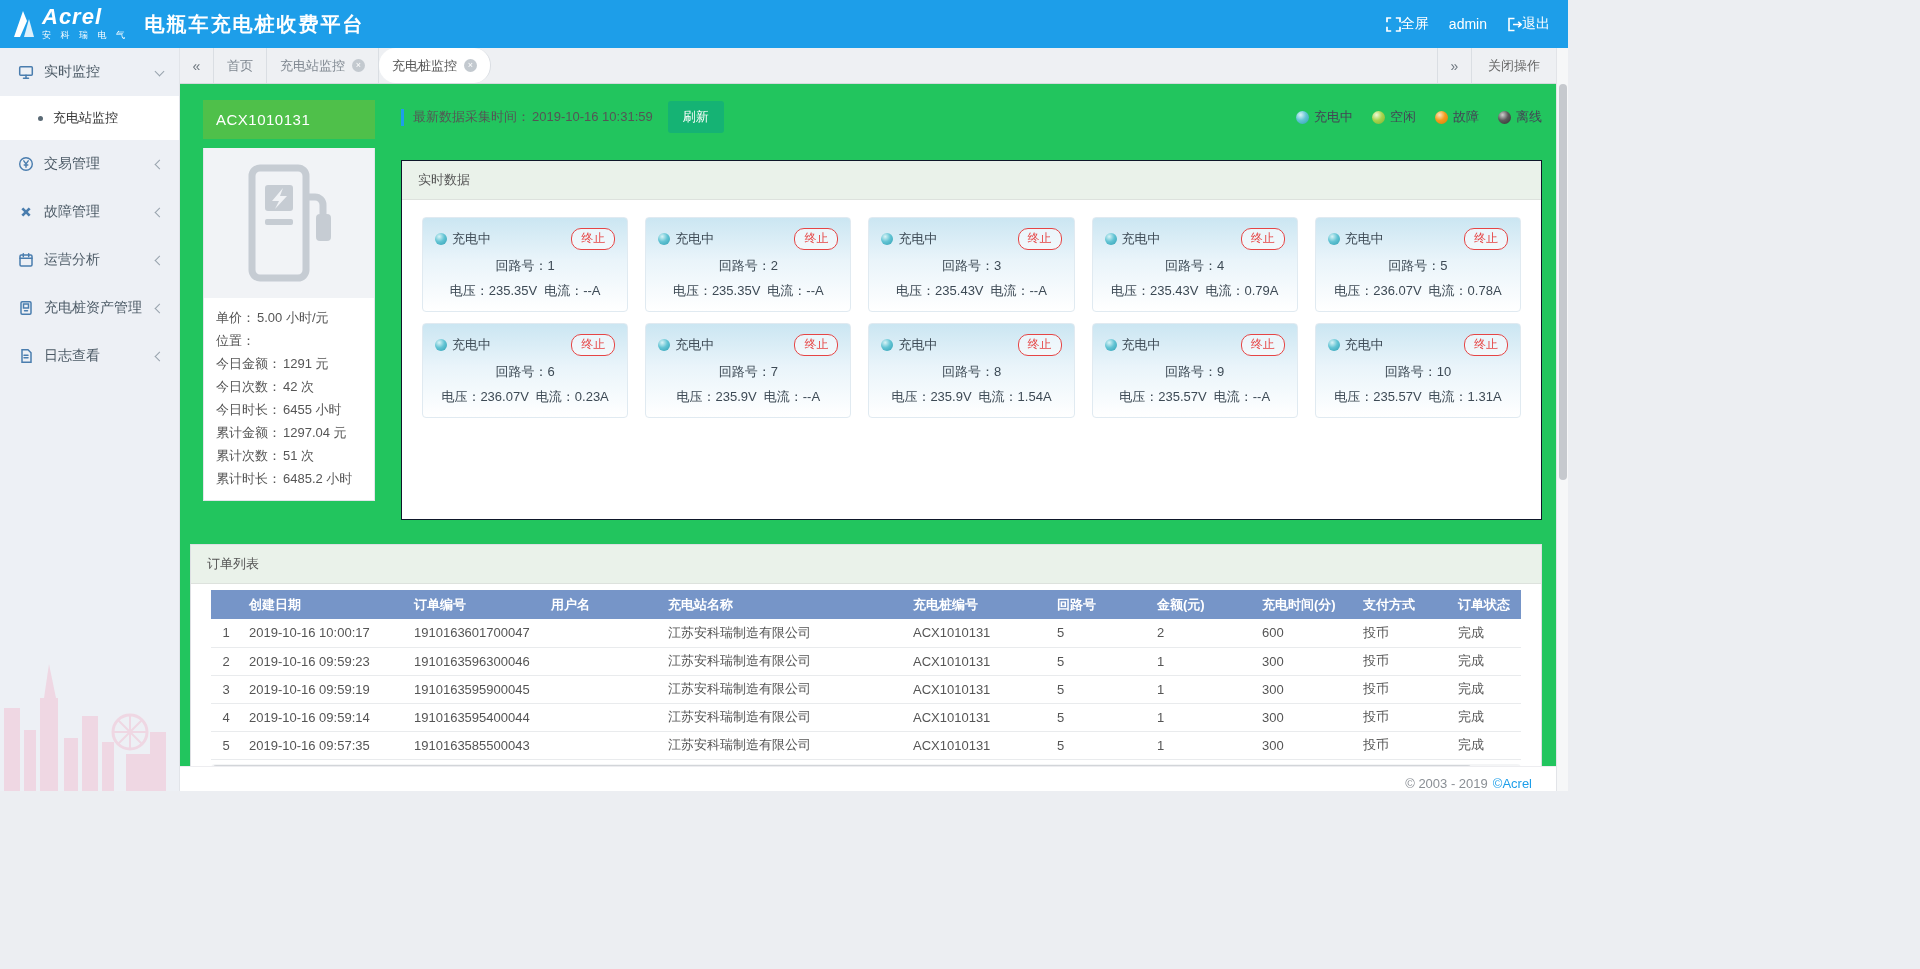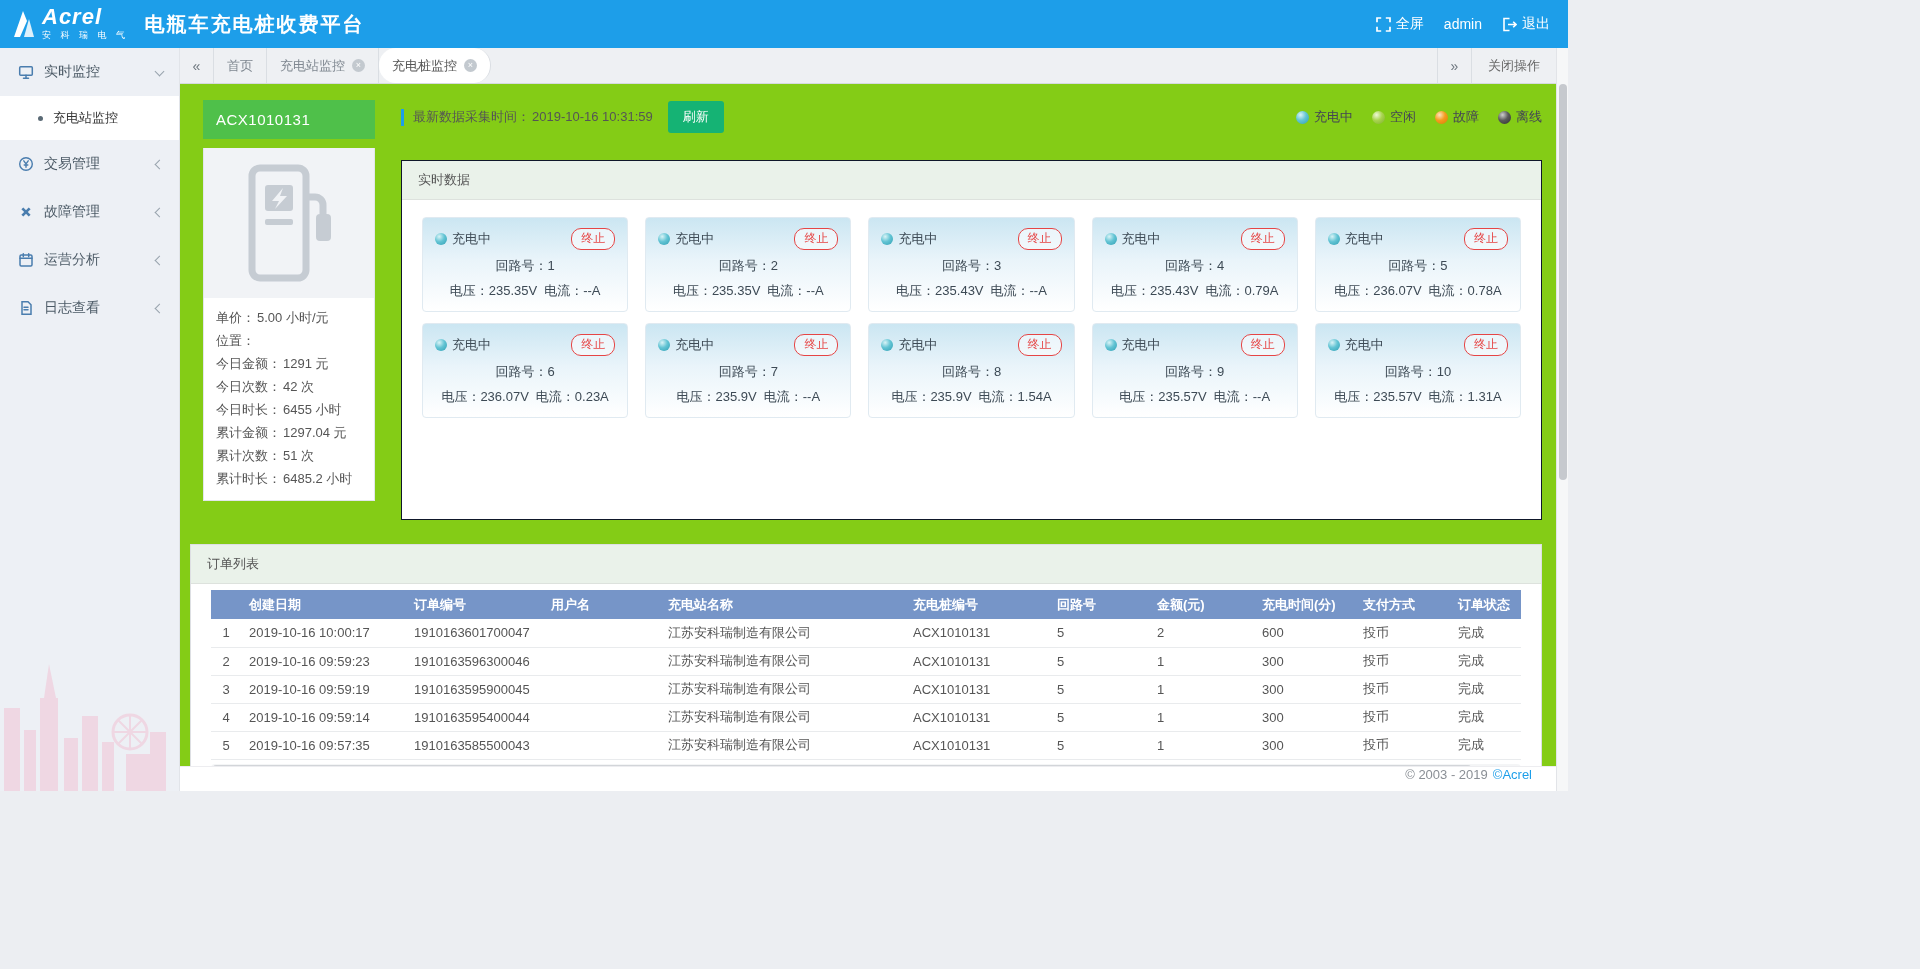--- a/index.html
+++ b/index.html
@@ -3,31 +3,31 @@
 <meta charset="utf-8">
 <title>电瓶车充电桩收费平台</title>
 <style>
   * { margin:0; padding:0; box-sizing:border-box; }
   html,body { background:#eceef2; }
   body {
     width:1920px; height:969px; overflow:hidden; position:relative;
     font-family:"Liberation Sans","DejaVu Sans",sans-serif;
     -webkit-font-smoothing:antialiased;
   }
-  .app { position:absolute; top:0; left:0; width:1568px; height:791px; background:#84cc16; display:flex; flex-direction:column; }
+  .app { position:absolute; top:0; left:0; width:1568px; height:791px; background:#22c55e; display:flex; flex-direction:column; }
 
   
   .header { flex:0 0 48px; background:#1d9ee9; display:flex; align-items:center; padding:0 18px 0 12px; color:#fff; }
   .logo { display:flex; align-items:center; gap:6px; }
   .logo-mark { flex:0 0 auto; }
   .logo-text { font-size:22px; font-weight:bold; font-style:italic; line-height:22px; letter-spacing:1px; }
   .logo-sub { font-size:9px; letter-spacing:3.5px; margin-top:1px; white-space:nowrap; }
   .app-title { font-size:20px; font-weight:bold; margin-left:16px; letter-spacing:2px; }
   .header-right { margin-left:auto; display:flex; align-items:center; gap:20px; font-size:14px; }
-  .hbtn { display:flex; align-items:center; gap:5px; cursor:pointer; }
+  .hbtn { display:flex; align-items:center; cursor:pointer; }
 
   
   .body-row { flex:1; display:flex; min-height:0; position:relative; }
 
   
   .sidebar { flex:0 0 180px; width:180px; background:#edf0f5; border-right:1px solid #e1e4e9; position:relative; overflow:hidden; }
   .side-item { height:48px; display:flex; align-items:center; gap:10px; padding:0 16px 0 18px; font-size:14px; color:#4c5a66; cursor:pointer; position:relative; z-index:2; }
   .side-item .sicon { color:#4a7dae; flex:0 0 auto; }
   .side-item .chev { margin-left:auto; }
   .side-sub { height:44px; background:#fff; display:flex; align-items:center; padding-left:38px; font-size:13px; color:#333; cursor:pointer; position:relative; z-index:2; }
@@ -100,21 +100,21 @@
   .orders-body { padding:6px 20px 0; }
   table { width:100%; border-collapse:collapse; table-layout:fixed; font-size:13px; color:#555; }
   thead th { background:#7695c8; color:#fff; font-weight:bold; height:29px; text-align:left; padding:0 8px; white-space:nowrap; }
   thead th.c-idx, tbody td.c-idx { text-align:center; padding:0 2px; }
   tbody td { border-bottom:1px solid #e9ebed; height:28px; padding:0 8px; white-space:nowrap; overflow:hidden; }
   tbody tr { background:#fff; }
   .h-scroll { height:8px; background:#f4f5f6; margin:4px 0 2px; position:relative; border-radius:4px; }
   .h-thumb { position:absolute; left:2px; top:1px; height:6px; width:96%; background:#d2d5d9; border-radius:3px; }
 
   
-  .footer { flex:0 0 25px; background:#fff; display:flex; align-items:flex-start; justify-content:flex-end; padding-right:24px; font-size:13px; color:#8a8f95; border-top:1px solid #ededf0; }
+  .footer { flex:0 0 25px; background:#fff; display:flex; align-items:flex-end; justify-content:flex-end; padding-right:24px; font-size:13px; color:#8a8f95; border-top:1px solid #ededf0; }
   .footer .brand { color:#1d9ee9; margin-left:5px; cursor:pointer; }
 </style>
 </head>
 <body>
 
 <div class="app">
 
   <header class="header">
     <div class="logo">
       <svg class="logo-mark" width="24" height="28" viewBox="0 0 24 28">
@@ -176,20 +176,29 @@
         </svg>
         <span>故障管理</span>
         <i class="chev left"></i>
       </div>
       <div class="side-item">
         <svg class="sicon" width="16" height="16" viewBox="0 0 16 16" fill="none" stroke="currentColor" stroke-width="1.5" stroke-linecap="round">
           <rect x="2" y="3" width="12" height="11" rx="1.2"></rect>
             <path d="M2 6.2h12 M5.3 1.8v2.6 M10.7 1.8v2.6"></path>
         </svg>
         <span>运营分析</span>
+        <i class="chev left"></i>
+      </div>
+      <div class="side-item">
+        <svg class="sicon" width="16" height="16" viewBox="0 0 16 16" fill="none" stroke="currentColor" stroke-width="1.5" stroke-linecap="round">
+          <rect x="3" y="1.8" width="10" height="12.4" rx="1.2"></rect>
+            <rect x="5.5" y="4" width="5" height="4"></rect>
+            <path d="M6.5 10.8h3"></path>
+        </svg>
+        <span>充电桩资产管理</span>
         <i class="chev left"></i>
       </div>
       <div class="side-item">
         <svg class="sicon" width="16" height="16" viewBox="0 0 16 16" fill="none" stroke="currentColor" stroke-width="1.5" stroke-linecap="round">
           <path d="M4 1.8h6l3 3v9.4H4z"></path>
             <path d="M6 7.2h4 M6 9.8h4"></path>
         </svg>
         <span>日志查看</span>
         <i class="chev left"></i>
       </div>

